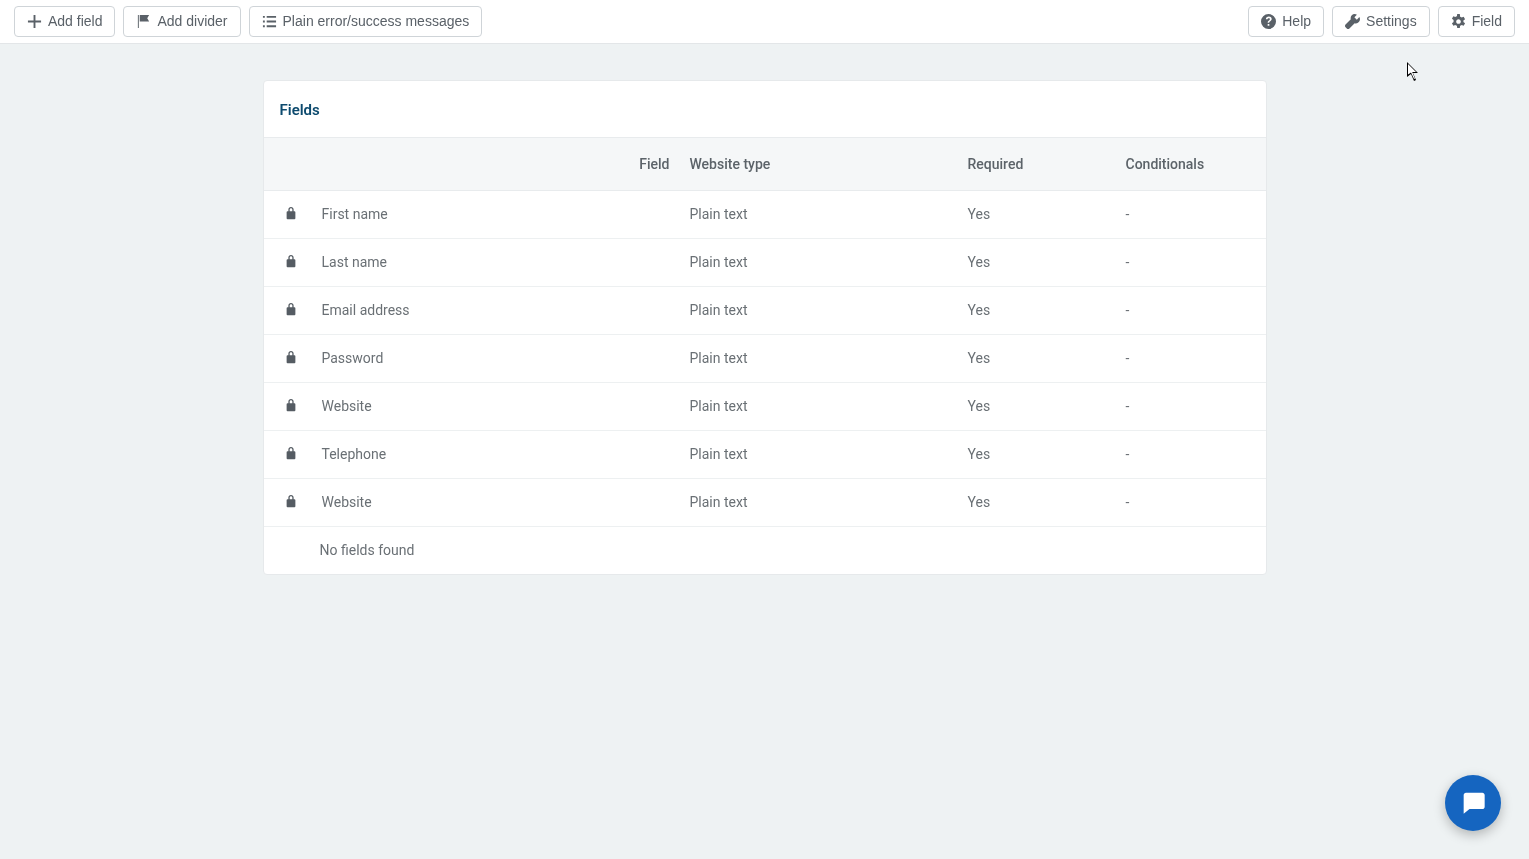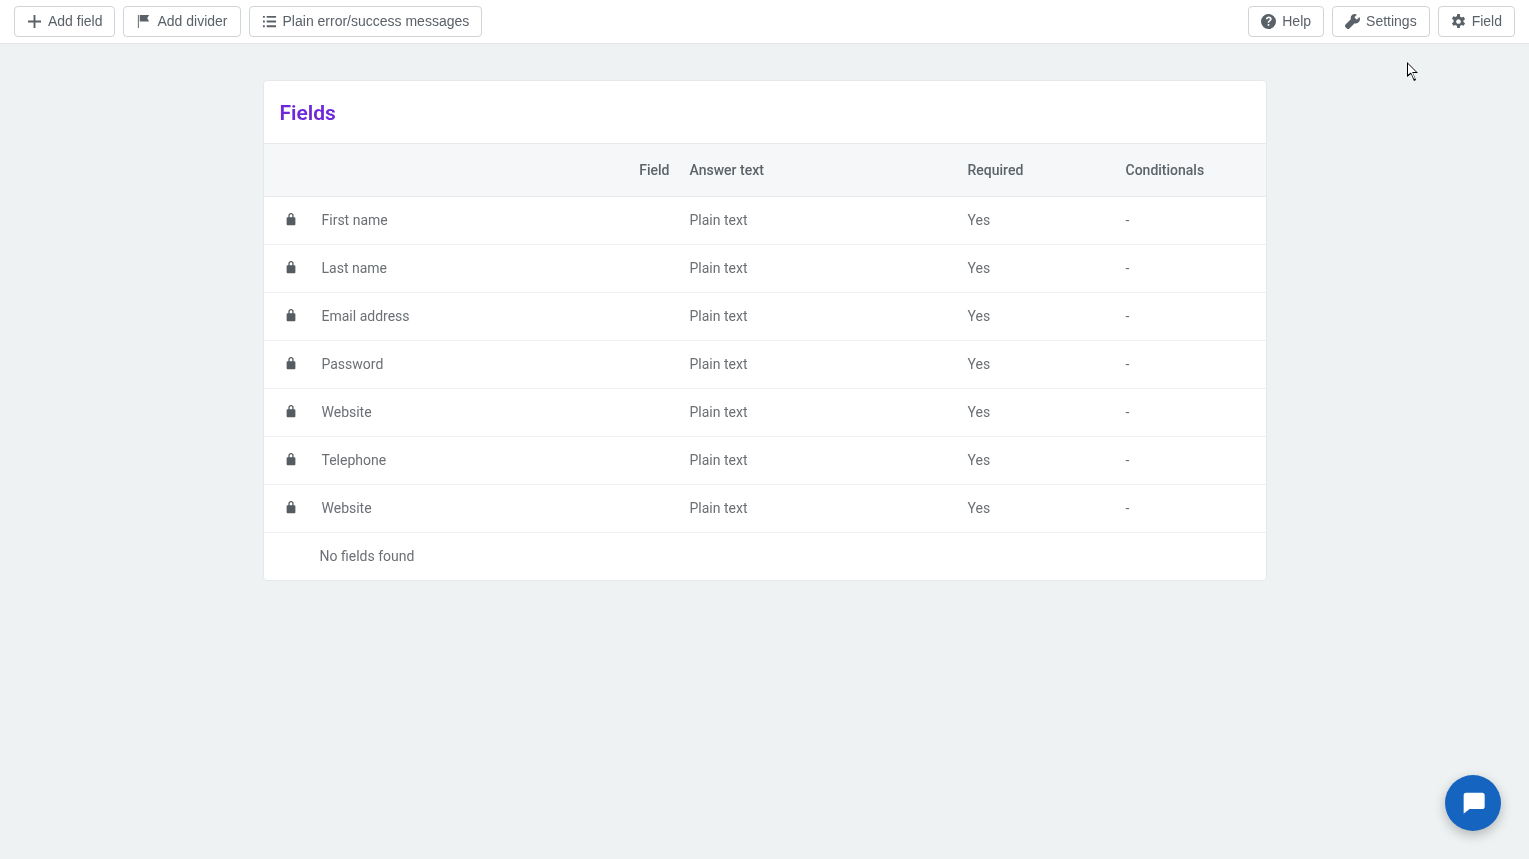--- a/index.html
+++ b/index.html
@@ -43,22 +43,22 @@
   .panel {
     width: 1004px;
     background: #ffffff;
     border: 1px solid #e6e9eb;
     border-radius: 4px;
     overflow: hidden;
   }
   .panel-header {
     padding: 20px 16px 18px 16px;
     font-weight: 600;
-    font-size: 21px;
-    color: #6d28d9;
+    font-size: 15px;
+    color: #0c4a6e;
   }
   table { width: 100%; border-collapse: collapse; }
   thead tr { background: #f5f7f8; }
   th {
     text-align: left;
     font-weight: 500;
     color: #5c6369;
     font-size: 14px;
     padding: 18px 10px;
     border-top: 1px solid #e8ebed;
@@ -167,21 +167,21 @@
 </div>
 
 <div class="page">
   <div class="panel">
     <div class="panel-header">Fields</div>
     <table>
       <thead>
         <tr>
           <th class="col-lock"></th>
           <th class="col-field">Field</th>
-          <th class="col-type">Answer text</th>
+          <th class="col-type">Website type</th>
           <th class="col-req">Required</th>
           <th class="col-cond">Conditionals</th>
         </tr>
       </thead>
       <tbody id="fields-tbody">
 
       <tr>
             <td class="cell-lock"><svg viewBox="0 0 12 16">
                 <path d="M9 6V4c0-1.7-1.3-3-3-3S3 2.3 3 4v2H2c-.6 0-1 .4-1 1v7c0 .6.4 1 1 1h8c.6 0 1-.4 1-1V7c0-.6-.4-1-1-1H9zM4.5 4c0-.8.7-1.5 1.5-1.5S7.5 3.2 7.5 4v2h-3V4z"></path>
               </svg></td>

